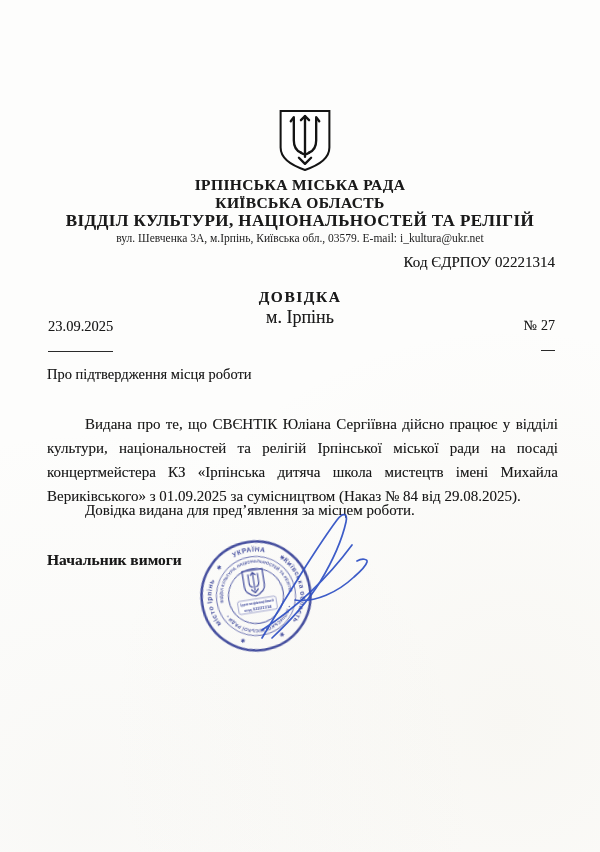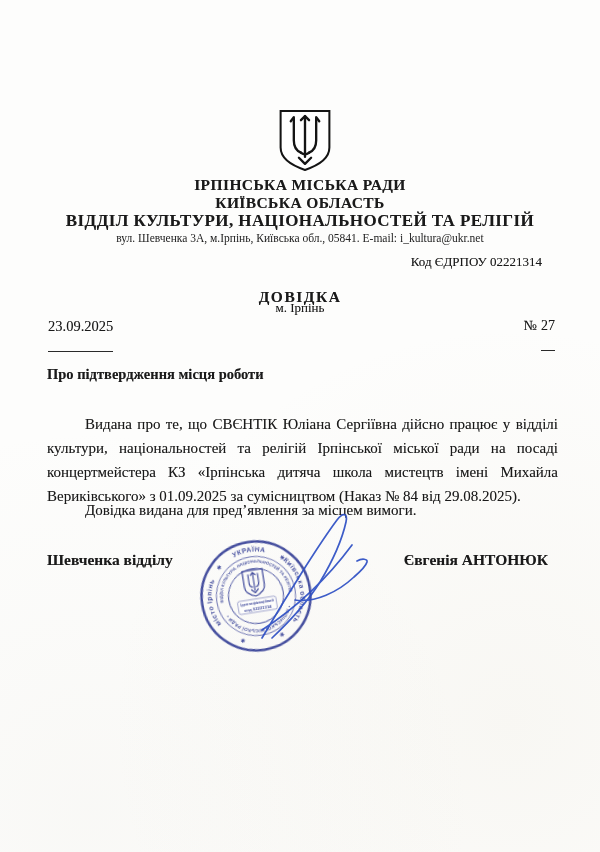--- a/index.html
+++ b/index.html
@@ -13,28 +13,28 @@
     color:#1a1a1a;overflow:hidden;
   }
   .abs{position:absolute;}
   .ctr{left:0;right:0;text-align:center;}
   .scan{text-shadow:0 0 .5px rgba(0,0,0,.35);}
   .emblem{left:277px;top:109px;width:56px;height:63px;}
   .h1{top:176px;font-weight:bold;font-size:15.5px;letter-spacing:.4px;}
   .h2{top:194px;font-weight:bold;font-size:15.5px;letter-spacing:.4px;}
   .h3{top:211px;font-weight:bold;font-size:17px;letter-spacing:.4px;}
   .addr{top:231.5px;font-size:11.5px;color:#222;}
-  .edrpou{top:254px;right:58px;font-size:13px;}
+  .edrpou{top:254px;right:45px;font-size:15px;}
   .title{top:288px;font-weight:bold;font-size:15.5px;letter-spacing:1.5px;}
   .date{left:48px;top:318px;font-size:14.5px;}
-  .place{top:300px;font-size:13px;}
+  .place{top:307px;font-size:18px;}
   .number{top:318px;right:45px;font-size:14px;}
   .u{border-bottom:1px solid #2a2a2a;padding-bottom:17px;}
   .number .u{margin-left:4px;}
-  .subj{left:47px;font-weight:bold;font-size:14.5px;}
+  .subj{left:47px;font-weight:normal;font-size:14.5px;}
   .s1{top:366px;}
   .s2{top:384px;}
   .para{left:47px;top:412px;width:511px;font-size:15px;line-height:24px;
         text-align:justify;text-indent:38px;}
   .purpose{left:47px;top:502px;width:511px;font-size:15px;text-indent:38px;}
   .position{left:47px;top:551px;font-weight:bold;font-size:15.5px;}
   .signer{right:52px;top:551px;font-weight:bold;font-size:15.5px;}
   .stamp{left:198px;top:538px;width:116px;height:116px;
          transform:rotate(-9deg);opacity:.88;filter:blur(.25px);}
   .stamp .ring{fill:none;}
@@ -59,38 +59,37 @@
       <path d="M23,11 L27,7 L31,11"></path>
       <path d="M16,9 V31 Q16,40 23,43"></path>
       <path d="M38,9 V31 Q38,40 31,43"></path>
       <path d="M13,12 L16,8"></path>
       <path d="M41,12 L38,8"></path>
       <path d="M23,43 Q27,46 31,43"></path>
       <path d="M21,48 L27,54 L33,48"></path>
     </g>
   </svg>
 
-  <div class="abs ctr h1 scan">ІРПІНСЬКА МІСЬКА РАДИ</div>
+  <div class="abs ctr h1 scan">ІРПІНСЬКА МІСЬКА РАДА</div>
   <div class="abs ctr h2 scan">КИЇВСЬКА ОБЛАСТЬ</div>
   <div class="abs ctr h3 scan">ВІДДІЛ КУЛЬТУРИ, НАЦІОНАЛЬНОСТЕЙ ТА РЕЛІГІЙ</div>
-  <div class="abs ctr addr">вул. Шевченка 3А, м.Ірпінь, Київська обл., 05841. E-mail: i_kultura@ukr.net</div>
+  <div class="abs ctr addr">вул. Шевченка 3А, м.Ірпінь, Київська обл., 03579. E-mail: i_kultura@ukr.net</div>
 
   <div class="abs edrpou scan">Код ЄДРПОУ 02221314</div>
   <div class="abs ctr title scan">ДОВІДКА</div>
   <div class="abs date scan"><span class="u">23.09.2025</span></div>
   <div class="abs ctr place scan">м. Ірпінь</div>
   <div class="abs number scan"><span>№</span><span class="u">27</span></div>
 
   <div class="abs subj s1 scan">Про підтвердження місця роботи</div>
 
   <div class="abs para scan">Видана про те, що СВЄНТІК Юліана Сергіївна дійсно працює у відділі культури, національностей та релігій Ірпінської міської ради на посаді концертмейстера КЗ «Ірпінська дитяча школа мистецтв імені Михайла Вериківського» з 01.09.2025 за сумісництвом (Наказ № 84 від 29.08.2025).</div>
-  <div class="abs purpose scan">Довідка видана для пред’явлення за місцем вимоги.</div>
+  <div class="abs purpose scan">Довідка видана для пред’явлення за місцем роботи.</div>
 
-  <div class="abs position scan">Шевченка відділу</div>
-  <div class="abs signer scan">Євгенія АНТОНЮК</div>
+  <div class="abs position scan">Начальник вимоги</div>
 
   <svg class="abs stamp" viewBox="0 0 120 120">
     <defs>
       <path id="sp-outer" d="M60,106 A46,46 0 0 1 60,14 A46,46 0 0 1 60,106"></path>
       <path id="sp-inner" d="M60,94.5 A34.5,34.5 0 0 1 60,25.5 A34.5,34.5 0 0 1 60,94.5"></path>
       <path id="sp-innerbottom" d="M94.5,60 A34.5,34.5 0 0 1 25.5,60"></path>
     </defs>
     <g stroke="#2c3792" fill="#2c3792">
       <circle class="ring" cx="60" cy="60" r="56.3" fill="none" stroke-width="2.6"></circle>
       <circle class="ring" cx="60" cy="60" r="41" fill="none" stroke-width="0.8"></circle>

